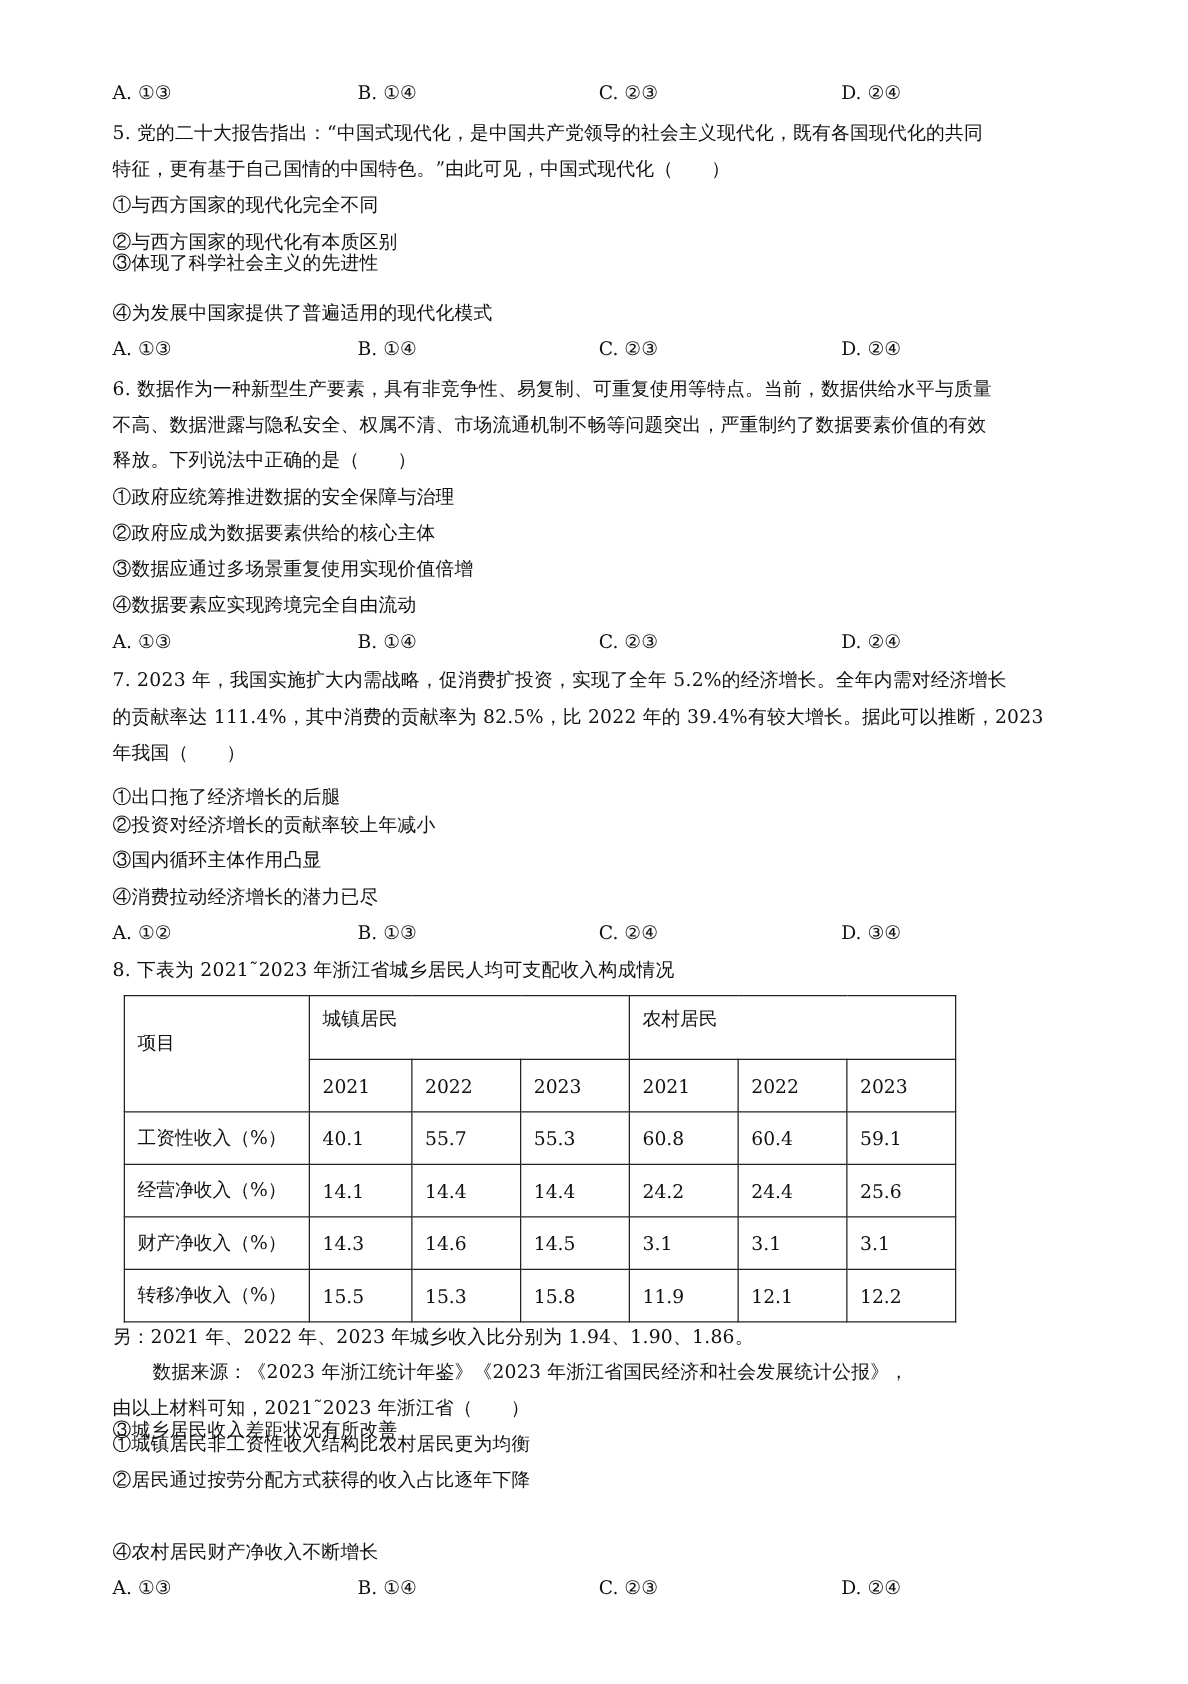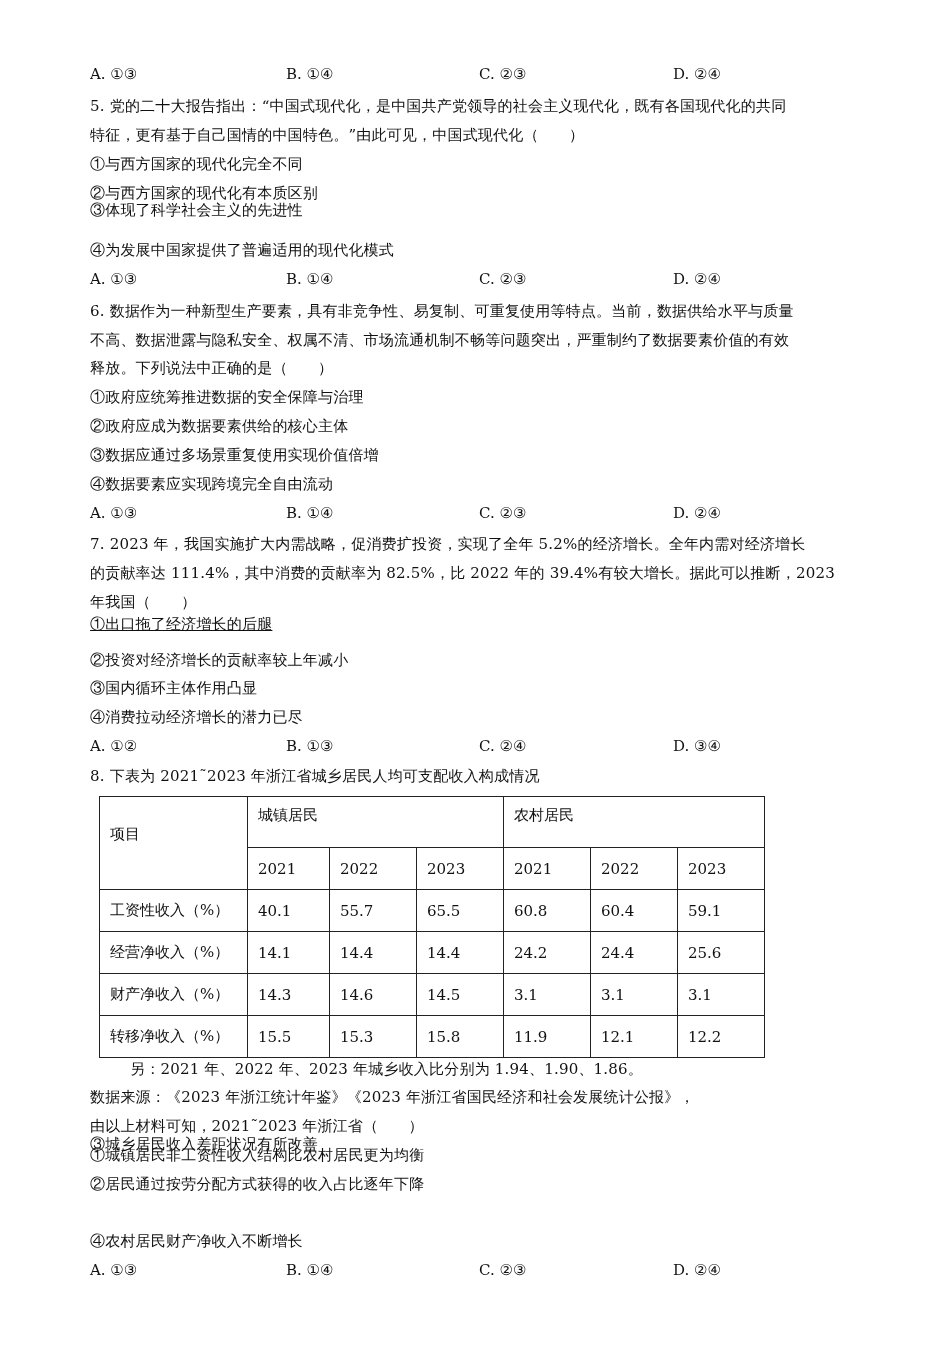--- a/index.html
+++ b/index.html
@@ -46,21 +46,21 @@
 <div class="opts" style="top:503px;">
   <span class="a">A. ①③</span>
   <span class="b">B. ①④</span>
   <span class="c">C. ②③</span>
   <span class="d">D. ②④</span>
 </div>
 
 <div class="line" style="top:534px;">7. 2023 年，我国实施扩大内需战略，促消费扩投资，实现了全年 5.2%的经济增长。全年内需对经济增长</div>
 <div class="line" style="top:563px;">的贡献率达 111.4%，其中消费的贡献率为 82.5%，比 2022 年的 39.4%有较大增长。据此可以推断，2023</div>
 <div class="line" style="top:592px;">年我国（　　）</div>
-<div class="line" style="top:614px;text-decoration:underline;">①出口拖了经济增长的后腿</div>
+<div class="line" style="top:627px;">①出口拖了经济增长的后腿</div>
 <div class="line" style="top:650px;">②投资对经济增长的贡献率较上年减小</div>
 <div class="line" style="top:678px;">③国内循环主体作用凸显</div>
 <div class="line" style="top:707px;">④消费拉动经济增长的潜力已尽</div>
 <div class="opts" style="top:736px;">
   <span class="a">A. ①②</span>
   <span class="b">B. ①③</span>
   <span class="c">C. ②④</span>
   <span class="d">D. ③④</span>
 </div>
 
@@ -78,21 +78,21 @@
     <td style="width:76px;">2022</td>
     <td style="width:76px;">2023</td>
     <td style="width:76px;">2021</td>
     <td style="width:76px;">2022</td>
     <td style="width:76px;">2023</td>
   </tr>
   <tr>
     <td>工资性收入（%）</td>
     <td>40.1</td>
     <td>55.7</td>
-    <td>65.5</td>
+    <td>55.3</td>
     <td>60.8</td>
     <td>60.4</td>
     <td>59.1</td>
   </tr>
   <tr>
     <td>经营净收入（%）</td>
     <td>14.1</td>
     <td>14.4</td>
     <td>14.4</td>
     <td>24.2</td>
@@ -113,22 +113,22 @@
     <td>15.5</td>
     <td>15.3</td>
     <td>15.8</td>
     <td>11.9</td>
     <td>12.1</td>
     <td>12.2</td>
   </tr>
 </tbody>
   </table>
 
-<div class="line" style="top:1059px;margin-left:40px;">另：2021 年、2022 年、2023 年城乡收入比分别为 1.94、1.90、1.86。</div>
-<div class="line" style="top:1087px;">数据来源：《2023 年浙江统计年鉴》《2023 年浙江省国民经济和社会发展统计公报》，</div>
+<div class="line" style="top:1059px;">另：2021 年、2022 年、2023 年城乡收入比分别为 1.94、1.90、1.86。</div>
+<div class="line" style="top:1087px;margin-left:32px;">数据来源：《2023 年浙江统计年鉴》《2023 年浙江省国民经济和社会发展统计公报》，</div>
 <div class="line" style="top:1116px;">由以上材料可知，2021˜2023 年浙江省（　　）</div>
 <div class="line" style="top:1145px;">①城镇居民非工资性收入结构比农村居民更为均衡</div>
 <div class="line" style="top:1174px;">②居民通过按劳分配方式获得的收入占比逐年下降</div>
 <div class="line" style="top:1134px;">③城乡居民收入差距状况有所改善</div>
 <div class="line" style="top:1231px;">④农村居民财产净收入不断增长</div>
 <div class="opts" style="top:1260px;">
   <span class="a">A. ①③</span>
   <span class="b">B. ①④</span>
   <span class="c">C. ②③</span>
   <span class="d">D. ②④</span>

